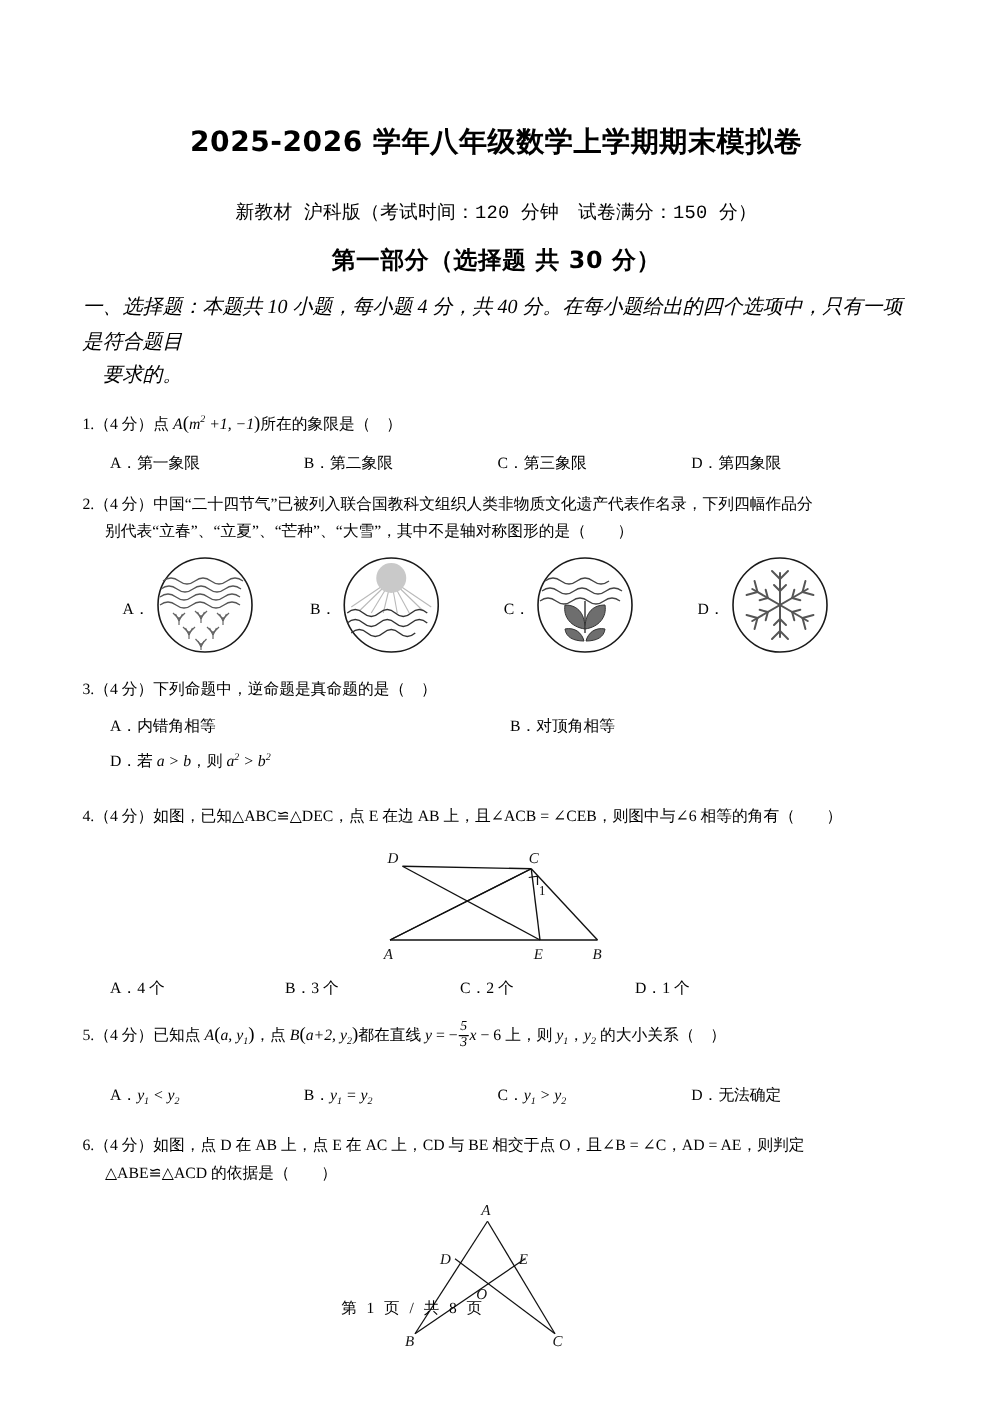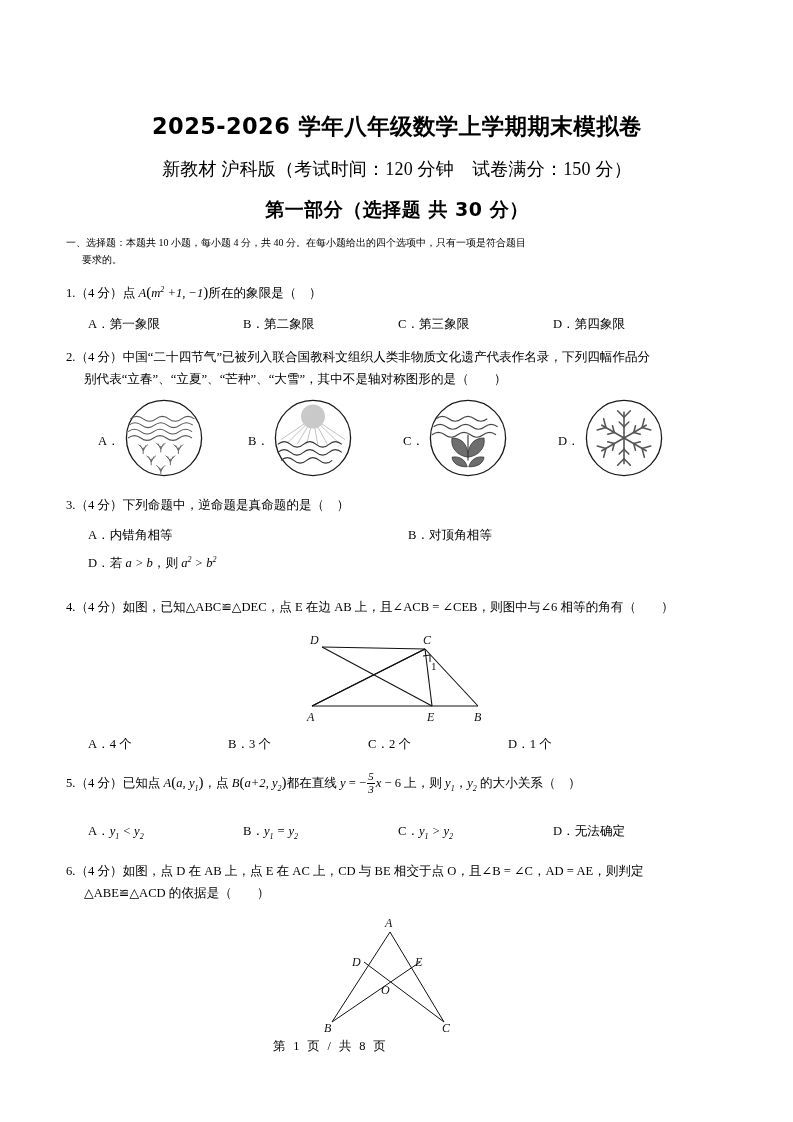--- a/index.html
+++ b/index.html
@@ -18,53 +18,55 @@
   .page {
     position: absolute;
     left: 0; top: 0;
     width: 793px;
     height: 1122px;
     padding: 0;
   }
   .content {
     position: absolute;
     left: 66px;
-    top: 12px;
+    top: 0;
     width: 662px;
   }
 
   
   .doc-title {
     text-align: center;
     font-family: "DejaVu Sans", sans-serif;
     font-weight: bold;
     font-size: 22.5px;
     letter-spacing: 0.4px;
     margin-top: 101px;
     line-height: 1.2;
   }
   .doc-subtitle {
     text-align: center;
-    font-size: 18px;
-    margin-top: 17px;
+    font-size: 15px;
+    margin-top: 32px;
     letter-spacing: 0.2px;
+    font-family: Liberation Mono, monospace;
   }
   .part-title {
     text-align: center;
     font-family: "DejaVu Sans", sans-serif;
     font-weight: bold;
     font-size: 19px;
     margin-top: 16px;
     letter-spacing: 0.5px;
   }
   .section-intro {
-    font-size: 10px;
+    font-size: 16px;
     line-height: 1.72;
     margin-top: 11px;
     text-indent: 0;
+    font-style: italic;
   }
   .section-intro .cont {
     display: block;
     padding-left: 16px;
   }
 
   
   .q {
     font-size: 12.6px;
     line-height: 1.75;

